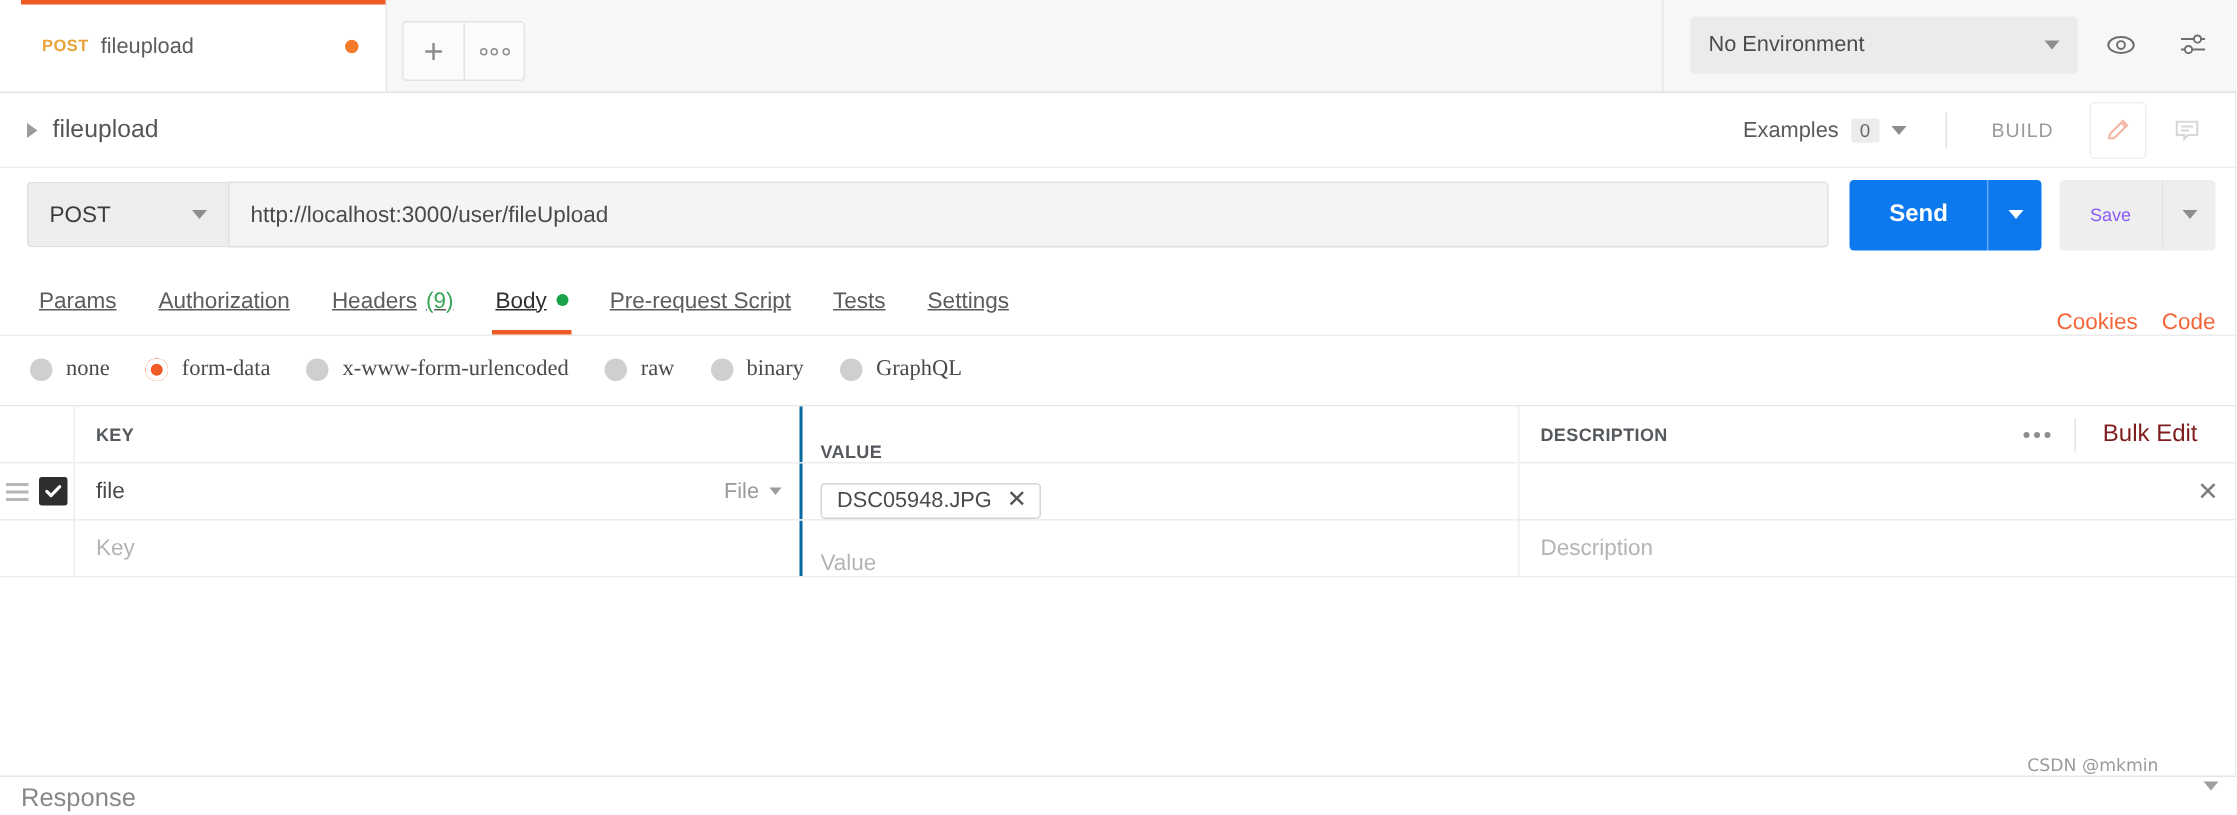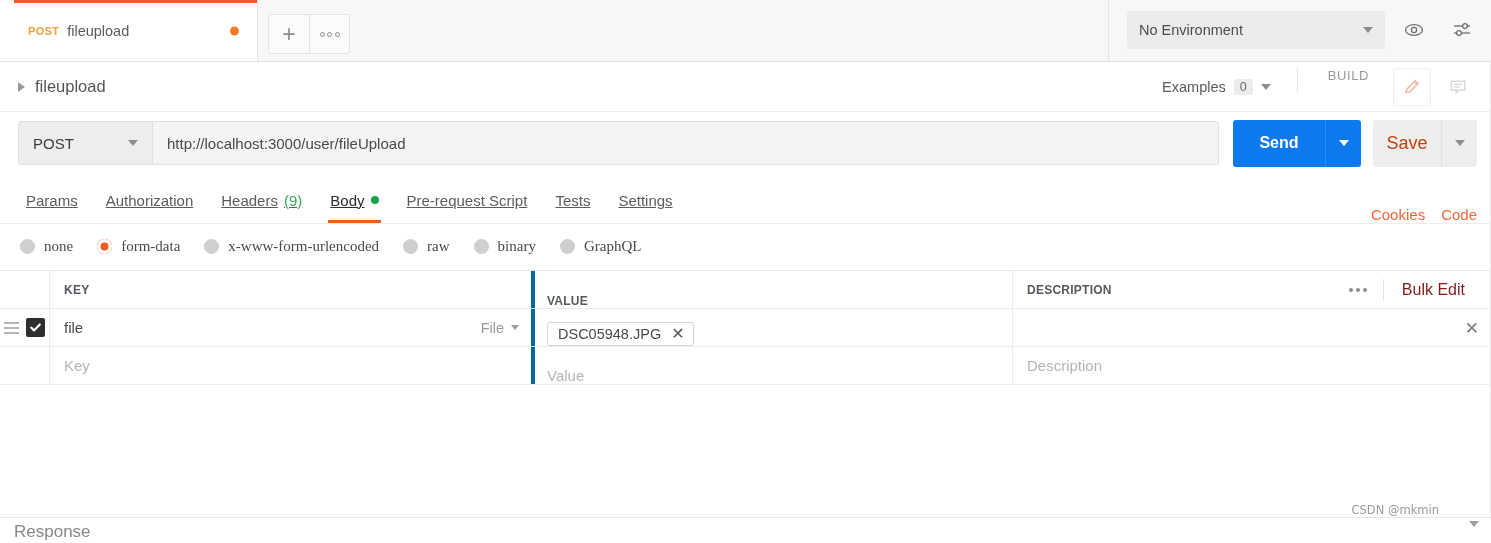--- a/index.html
+++ b/index.html
@@ -87,21 +87,21 @@
     position: absolute; left: 0; top: 62px; width: 1491px; height: 50px;
     background: #ffffff; border-bottom: 1px solid #ececec;
     display: flex; align-items: center; padding: 0 14px 0 18px;
   }
   .crumb-caret {
     width: 0; height: 0; border-top: 5px solid transparent;
     border-bottom: 5px solid transparent; border-left: 7px solid #9b9b9b;
     margin-right: 10px; cursor: pointer;
   }
   .crumb-title { font-size: 16.5px; color: #555; }
-  .crumbrow-right { margin-left: auto; display: flex; gap: 4px; }
+  .crumbrow-right { margin-left: auto; display: flex; align-items: center; gap: 4px; }
   .examples-btn {
     display: flex; align-items: center; gap: 8px; cursor: pointer;
     font-size: 14.5px; color: #5a5a5a; padding: 0 6px;
   }
   .ex-badge {
     background: #ececec; color: #6b6b6b; border-radius: 2px;
     font-size: 12.5px; padding: 1px 6px;
   }
   .vdiv { width: 1px; height: 24px; background: #e2e2e2; margin: 0 16px; }
   .build-btn {
@@ -147,22 +147,22 @@
   }
   .send-caret-btn {
     width: 36px; height: 47px; background: #0c79ef;
     border-left: 1px solid #2a8bf2;
     border-radius: 0 3px 3px 0;
     display: flex; align-items: center; justify-content: center; cursor: pointer;
   }
   .send-caret-btn .caret { border-top-color: #fff; }
   .save-group { display: flex; margin-left: 12px; }
   .save-btn {
-    width: 68px; height: 47px; background: #eeeeee; color: #c2410c;
-    font-size: 18px;
+    width: 68px; height: 47px; background: #eeeeee; color: #8b5cf6;
+    font-size: 12px;
     display: flex; align-items: center; justify-content: center;
     border-radius: 3px 0 0 3px; cursor: pointer;
   }
   .save-caret-btn {
     width: 36px; height: 47px; background: #eeeeee;
     border-left: 1px solid #e0e0e0; border-radius: 0 3px 3px 0;
     display: flex; align-items: center; justify-content: center; cursor: pointer;
   }
 
   
@@ -212,21 +212,21 @@
     border-top: 1px solid #e6e6e6;
   }
   .kvrow { display: flex; height: 38px; border-bottom: 1px solid #ededed; }
   .kvrow.header { height: 38px; background: #fff; }
   .c-grip {
     width: 50px; display: flex; align-items: center; justify-content: center;
     gap: 4px; border-right: 1px solid #ededed;
   }
   .c-key {
     width: 485px; display: flex; align-items: center;
-    padding: 0 12px 0 14px; border-right: 4px solid #0369a1;
+    padding: 0 12px 0 14px; border-right: 2px solid #0369a1;
   }
   .c-val {
     width: 478px; display: flex; align-items: flex-end;
     padding: 0 12px 0 12px; border-right: 1px solid #ededed;
   }
   .c-desc {
     flex: 1; display: flex; align-items: center; padding: 0 12px 0 14px;
   }
   .hdr-text {
     font-size: 12px; font-weight: bold; color: #55595e; letter-spacing: .25px;

